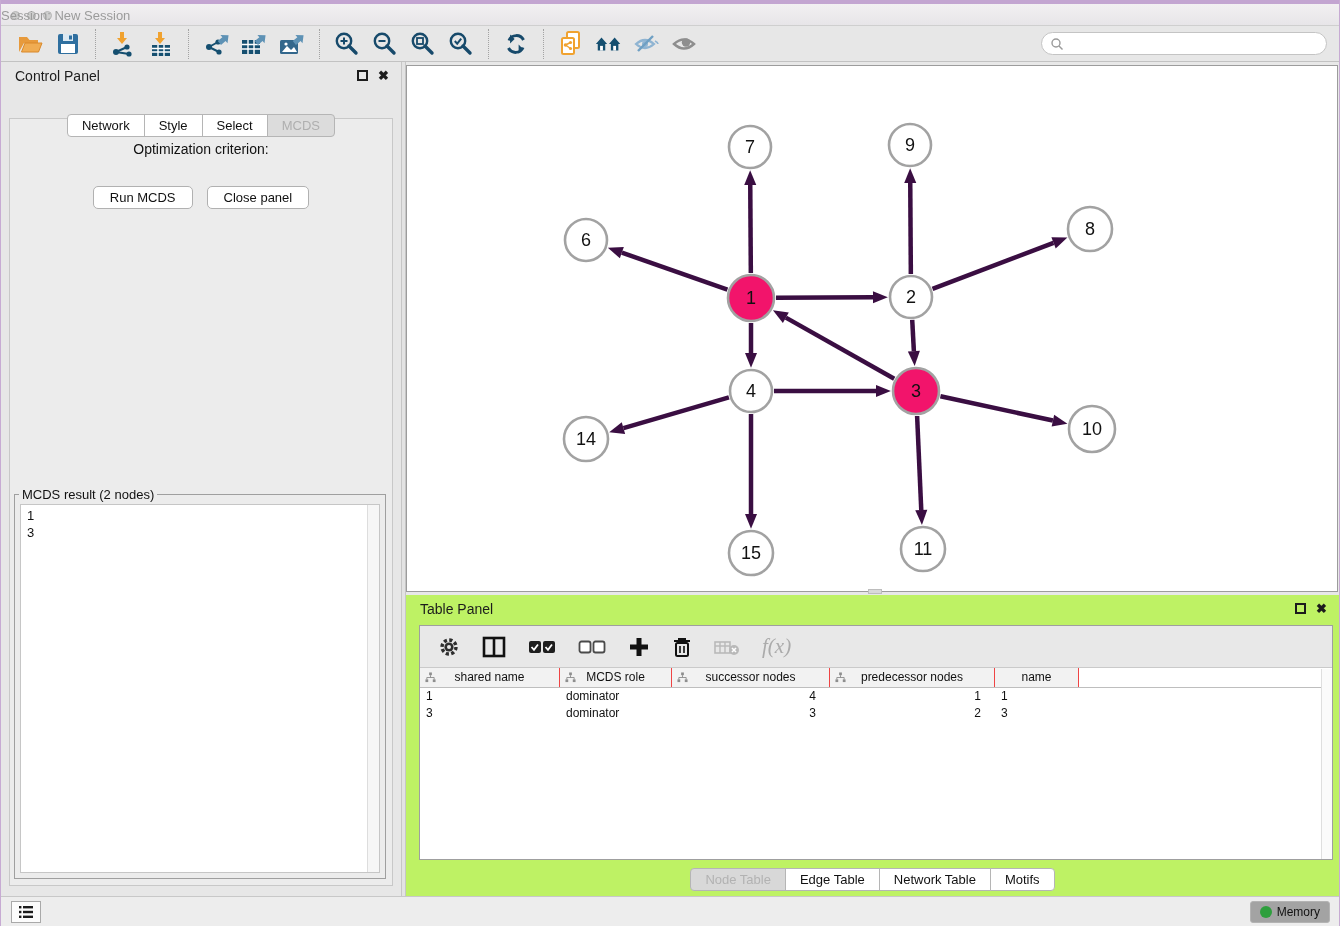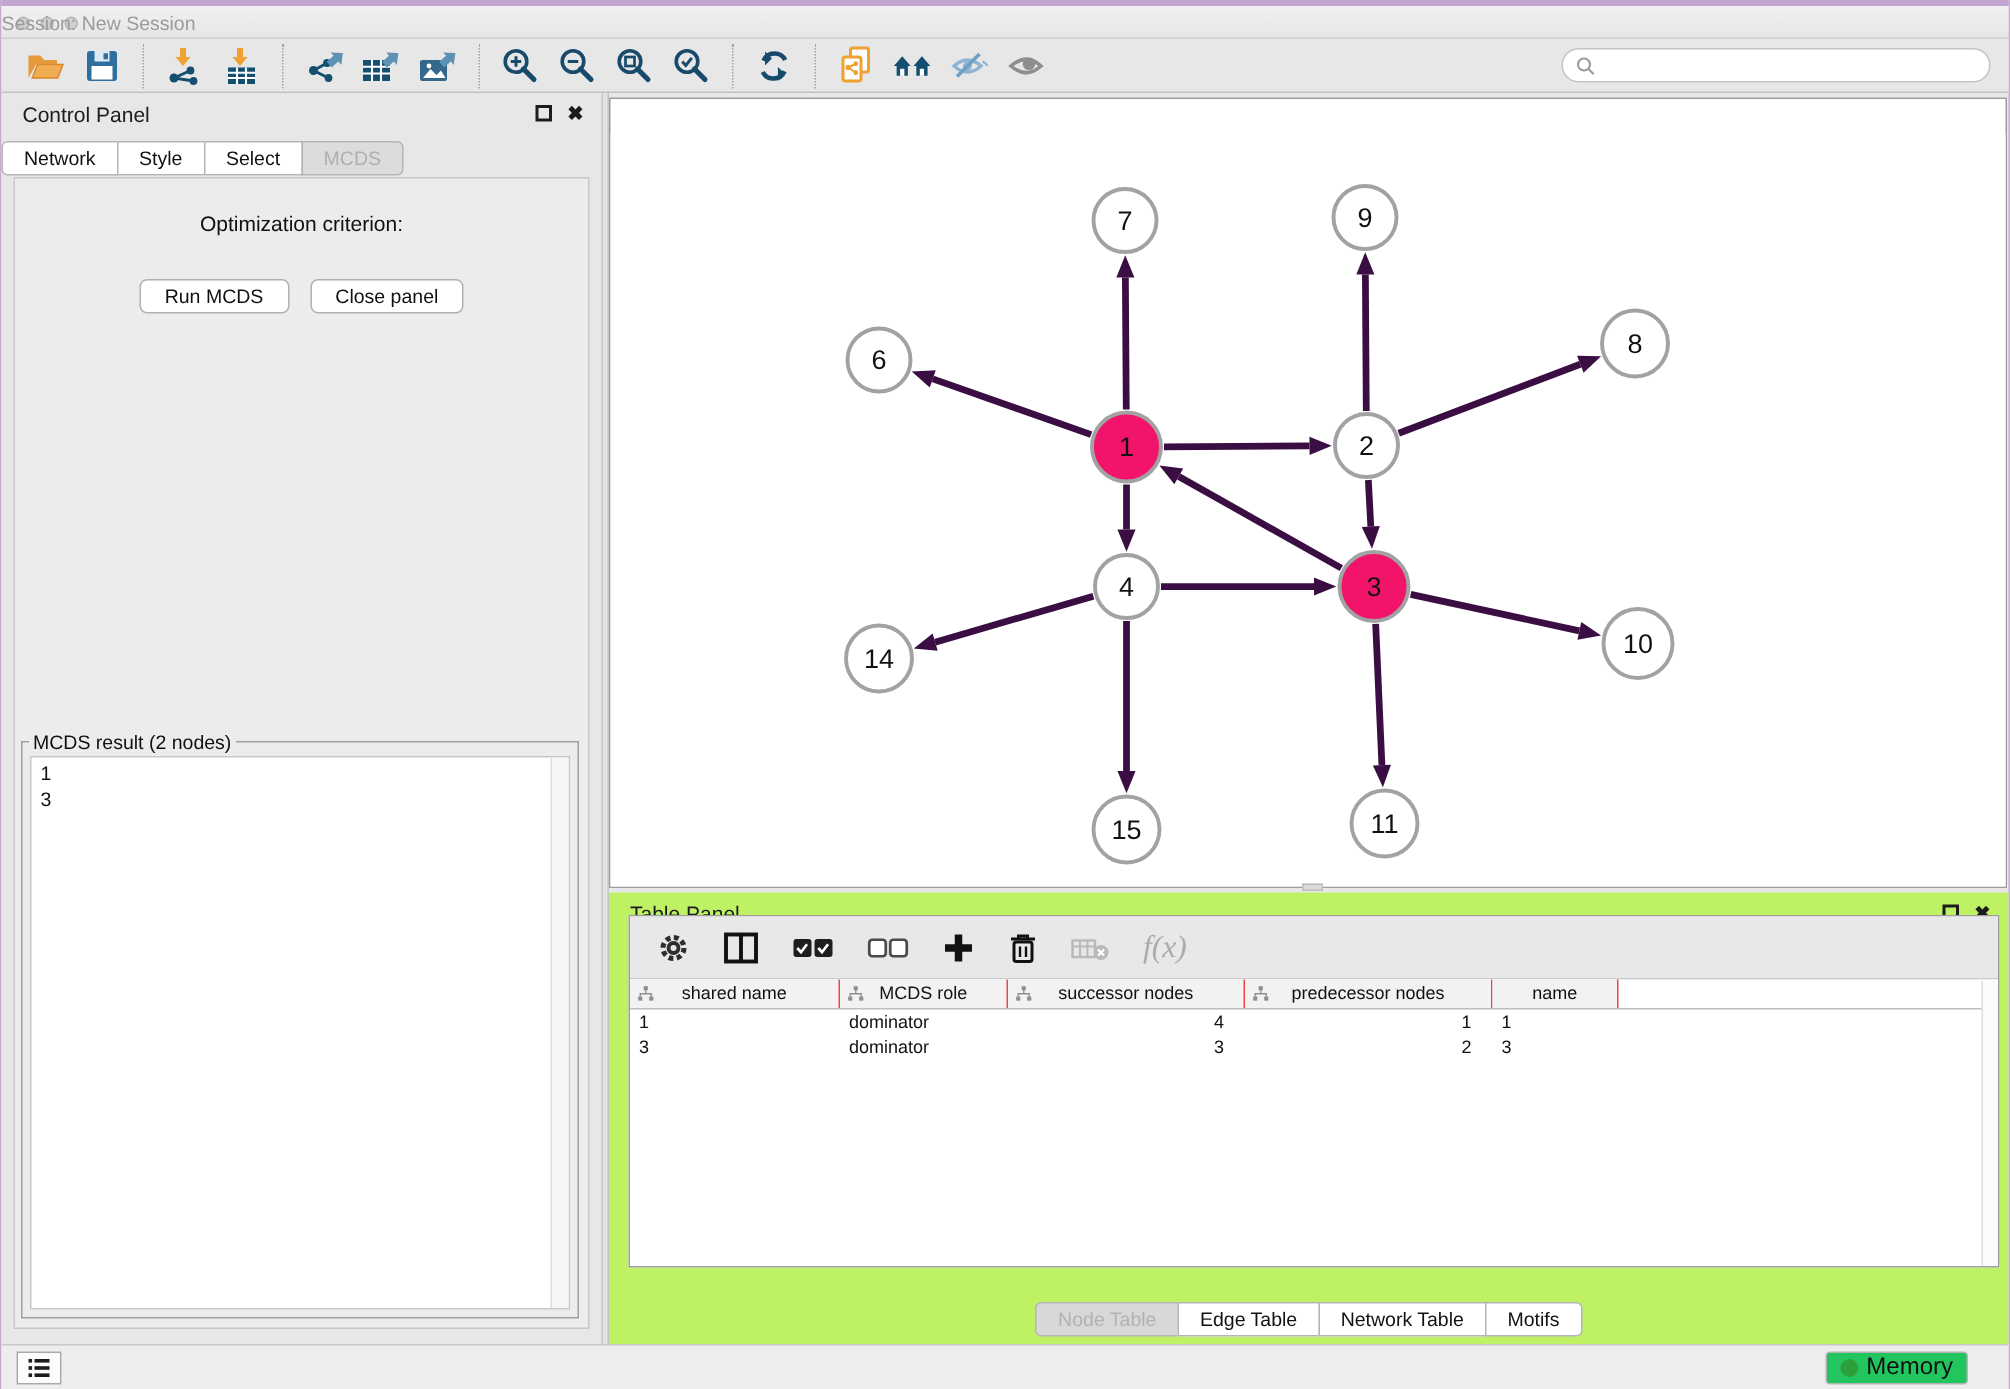--- a/index.html
+++ b/index.html
@@ -26,21 +26,21 @@
     border:1px solid #C4C4C4; border-radius:12px; display:flex; align-items:center; padding-left:8px; }
   .searchbox input { border:none; outline:none; background:transparent; font-size:12px; width:240px; margin-left:4px; font-family:"Liberation Sans",sans-serif;}
   
   .control-panel { position:absolute; left:0; top:62px; width:400px; bottom:30px; background:#E7E7E7; }
   .v-splitter { position:absolute; left:400px; top:62px; width:5px; bottom:30px;
     background:#E3E3E3; border-left:1px solid #C6C6C6; border-right:1px solid #C6C6C6; }
   .panel-head { position:absolute; top:6px; left:14px; font-size:14px; color:#1C1C1C; }
   .panel-btns { position:absolute; top:8px; right:12px; display:flex; gap:10px; align-items:center; }
   .float-btn { width:11px; height:11px; border:2px solid #1C1C1C; display:inline-block; }
   .close-btn { font-size:13px; font-weight:bold; color:#1C1C1C; line-height:11px; }
-  .tabs-row { position:absolute; top:32px; left:0; right:0; display:flex; justify-content:flex-start; z-index:2; }
+  .tabs-row { position:absolute; top:52px; left:0; right:0; display:flex; justify-content:center; z-index:2; }
   .tab { background:#FFF; border:1px solid #B5B5B5; margin-left:-1px; font-size:13px;
     padding:3px 14px; color:#111; cursor:default; }
   .tab:first-child { border-radius:4px 0 0 4px; margin-left:0; }
   .tab:last-child { border-radius:0 4px 4px 0; }
   .tabs-row .tab.active { background:#DCDCDC; color:#AFAFAF; }
   .mcds-pane { position:absolute; left:8px; right:8px; top:56px; bottom:10px;
     background:#ECECEC; border:1px solid #C8C8C8; }
   .opt-label { margin-top:22px; text-align:center; font-size:14px; color:#111; }
   .dropdown { margin:10px auto 0; width:308px; height:24px; background:#FFF; border:1px solid #B1B1B1;
     border-radius:4px; display:flex; align-items:center; font-size:13px; padding-left:10px; position:relative; }
@@ -63,42 +63,42 @@
   
   .net-frame { position:absolute; left:405px; top:65px; width:932px; height:527px;
     border:1px solid #9C9C9C; background:#FFF; }
   .net-titlebar { height:23px; background:linear-gradient(#F6F6F6,#DDDDDD); border-bottom:1px solid #B3B3B3; position:relative; }
   .net-lights { position:absolute; left:8px; top:6px; display:flex; gap:9px; }
   .net-title { text-align:center; font-size:13px; color:#1A1A1A; line-height:22px; }
   .net-canvas { position:absolute; left:0; right:0; top:23px; bottom:0; background:#FFF; overflow:hidden; }
   .h-handle { position:absolute; left:461px; bottom:-3px; width:14px; height:5px; background:#D9D9D9; border:1px solid #BDBDBD; }
   
   .table-panel { position:absolute; left:405px; top:595px; right:0; bottom:30px; background:#bef264; }
-  .tp-box { position:absolute; left:13px; top:15px; width:914px; height:235px;
+  .tp-box { position:absolute; left:13px; top:30px; width:914px; height:235px;
     border:1px solid #9F9F9F; background:#FFF; }
   .tp-toolbar { height:42px; background:#E8E8E8; border-bottom:1px solid #CACACA;
     display:flex; align-items:center; gap:22px; padding-left:18px; }
   .tp-toolbar .fx { font-family:"Liberation Serif",serif; font-style:italic; font-size:21px; color:#ABABAB; }
   .thead { display:flex; background:#FFF; border-bottom:1px solid #BEBEBE; height:20px; }
   .th { position:relative; background:#F2F2F2; border-right:1px solid #ef4444; font-size:12px;
     color:#111; text-align:center; line-height:19px; }
   .th .tree { position:absolute; left:5px; top:4px; }
   .trow { display:flex; height:17px; font-size:12px; color:#111; }
   .td { padding-left:6px; line-height:16px; overflow:hidden; }
   .td.num { text-align:right; padding-right:14px; padding-left:0; }
   .c0{width:140px} .c1{width:112px} .c2{width:158px} .c3{width:165px} .c4{width:84px}
   .tp-scroll { position:absolute; right:0; top:43px; bottom:0; width:11px; background:#FBFBFB; border-left:1px solid #DFDFDF; }
   .tp-tabs { position:absolute; left:0; right:0; bottom:5px; display:flex; justify-content:center; }
   .tp-tabs .tab.active { background:#D8D8D8; color:#B2B2B2; }
   
   .statusbar { position:absolute; left:0; right:0; bottom:0; height:30px; background:#EDEDED; border-top:1px solid #C8C8C8; }
   .list-btn { position:absolute; left:10px; top:4px; width:30px; height:22px; background:#FCFCFC;
     border:1px solid #A9A9A9; display:flex; align-items:center; justify-content:center; }
-  .mem-btn { position:absolute; right:27px; top:4px; height:22px; background:#22c55e; border:1px solid #B3B3B3;
-    border-radius:3px; display:flex; align-items:center; gap:5px; padding:0 9px; font-size:16px; color:#111; }
+  .mem-btn { position:absolute; right:9px; top:4px; height:22px; background:#a3a3a3; border:1px solid #B3B3B3;
+    border-radius:3px; display:flex; align-items:center; gap:5px; padding:0 9px; font-size:12px; color:#111; }
   .mem-dot { width:12px; height:12px; border-radius:50%; background:#2E9F3D; }
   svg { display:block; }
 </style>
 </head>
 <body>
 
 <div class="titlebar">
   <div class="lights">
     <div class="light"></div>
     <div class="light"></div>

